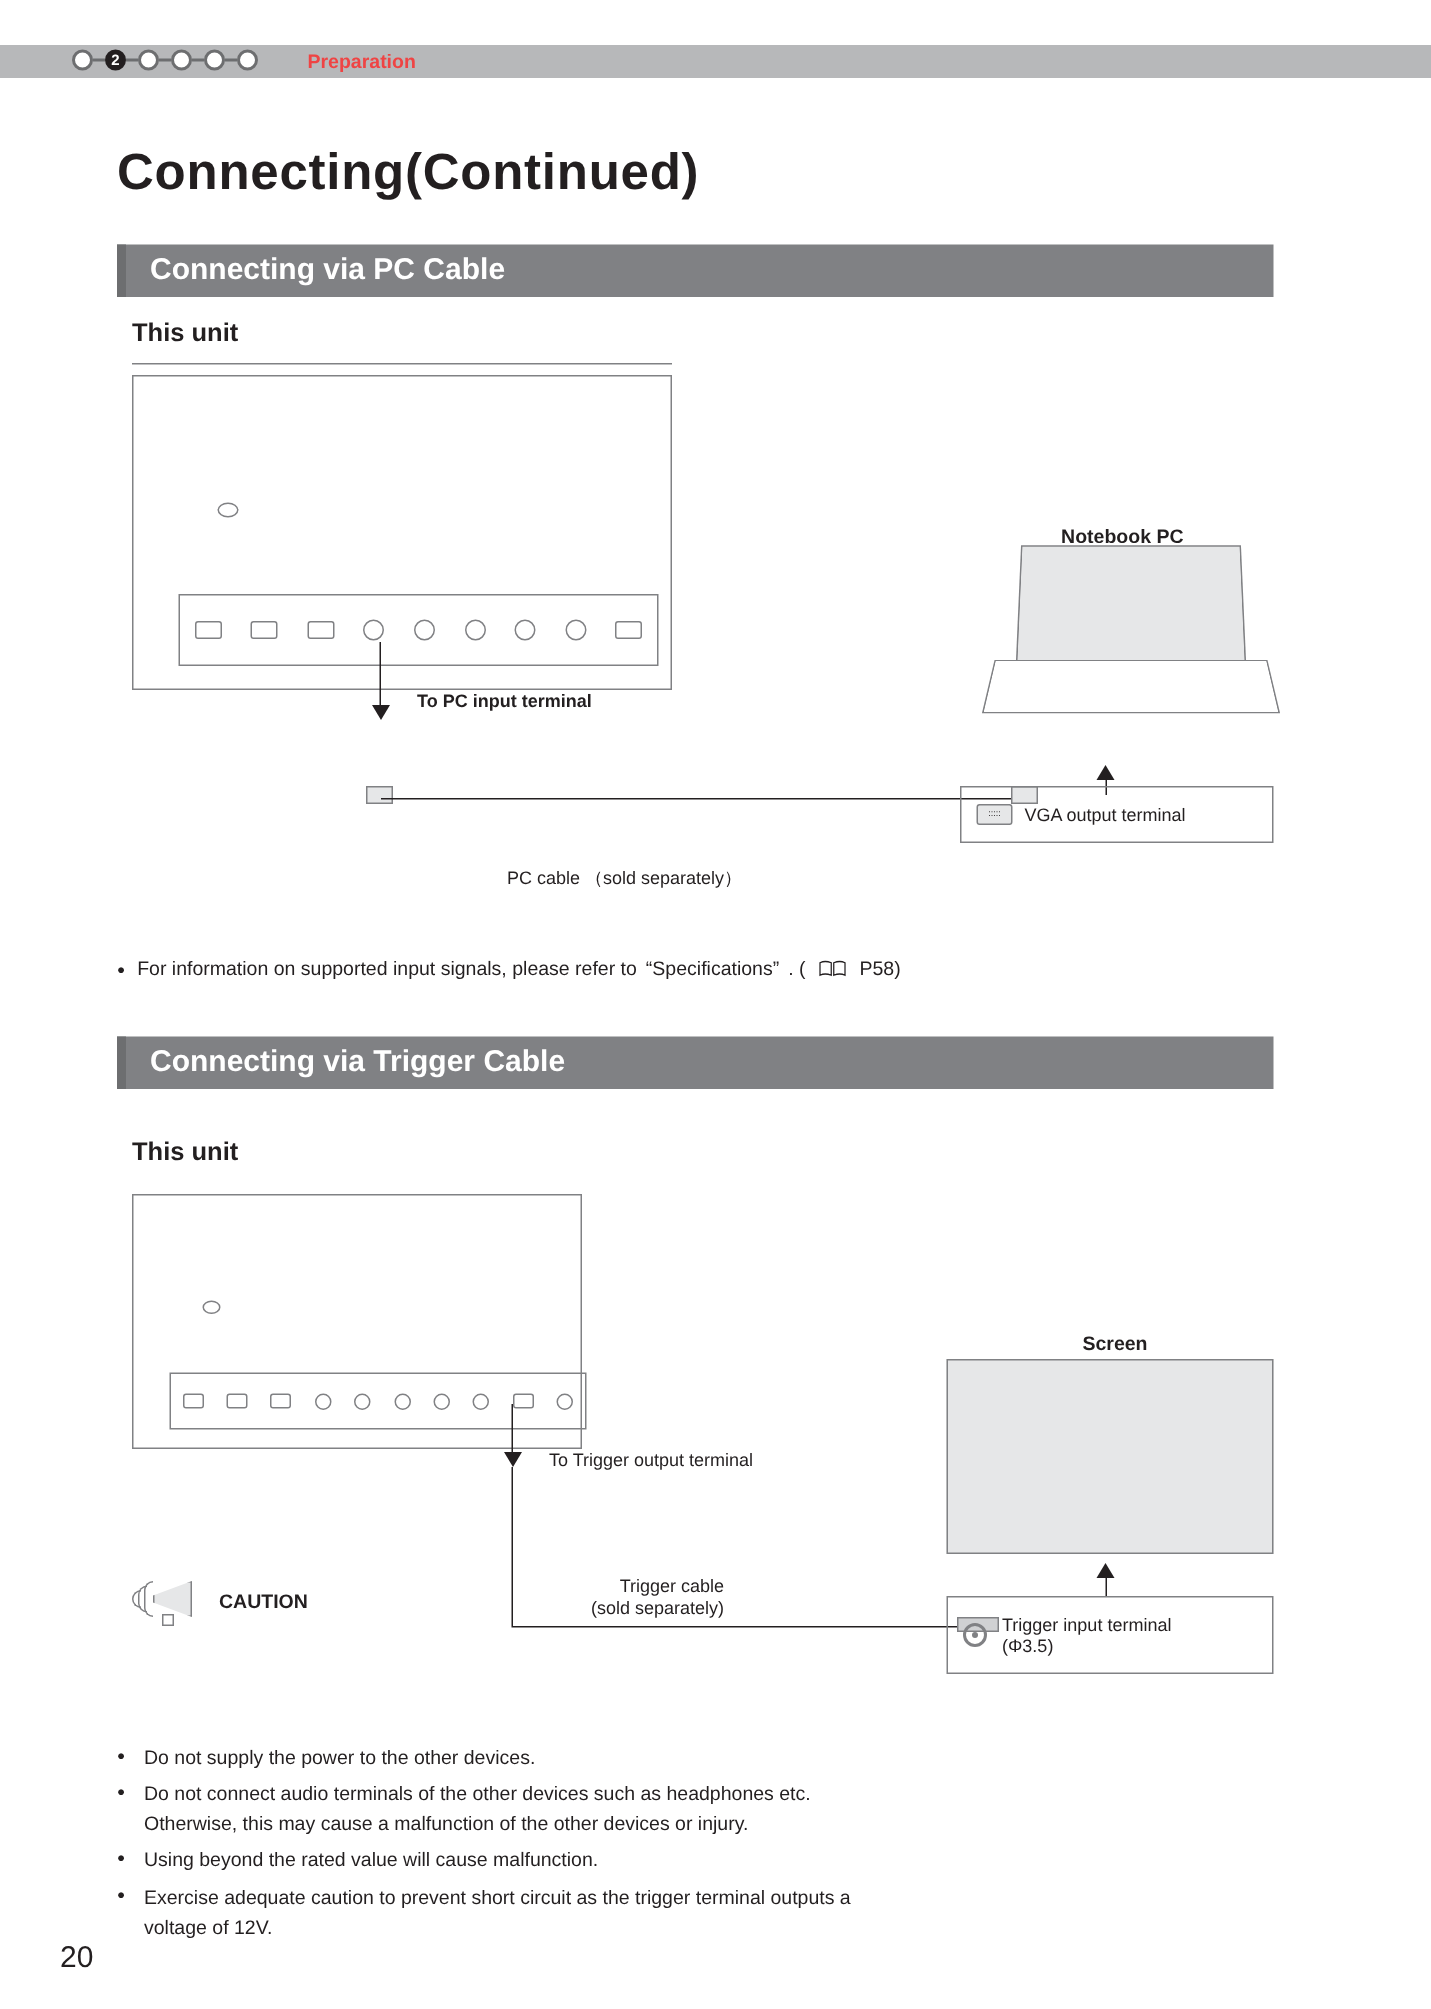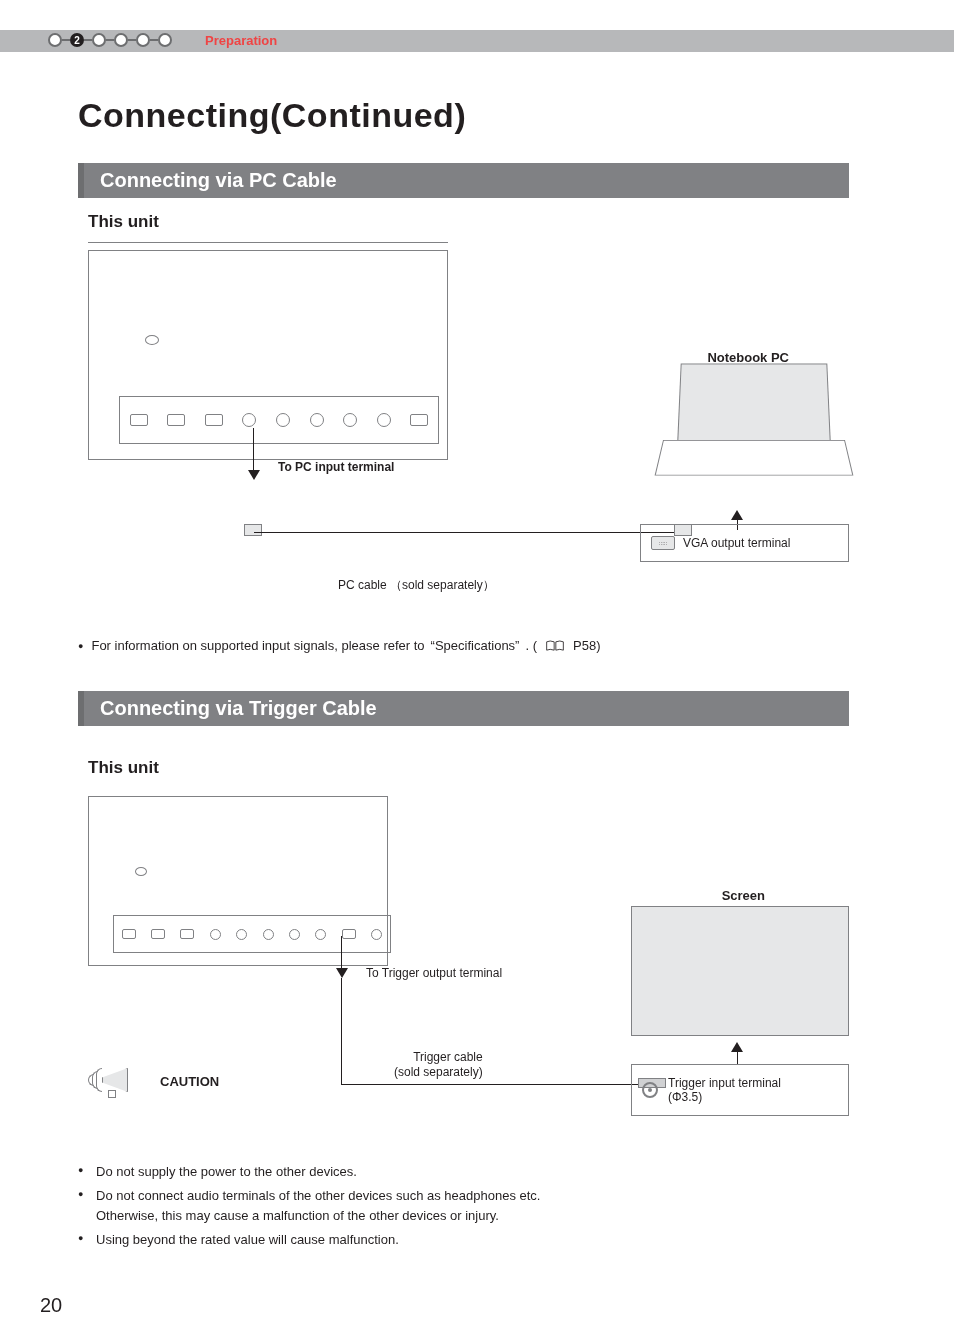--- a/index.html
+++ b/index.html
@@ -71,21 +71,21 @@
   .sec2 .cable-label-box { position:absolute; left:316px; top:272px; font-size:12px; text-align:right; line-height:1.25; }
   .sec2 .conn-plug { position:absolute; left:560px; top:300px; width:28px; height:10px; border:1px solid #808184; background:#d0d1d3; }
   .sec2 .screen-box { position:absolute; right:0; top:128px; width:218px; height:130px; border:1px solid #808184; background:#e6e7e8; }
   .sec2 .screen-label { position:absolute; right:84px; top:110px; font-size:13px; font-weight:bold; }
   .sec2 .screen-arrow { position:absolute; right:106px; top:264px; width:0; height:0; border-left:6px solid transparent; border-right:6px solid transparent; border-bottom:10px solid #231f20; }
   .sec2 .screen-vline { position:absolute; right:111px; top:274px; width:1px; height:12px; background:#231f20; }
   .sec2 .trig-box { position:absolute; right:0; top:286px; width:218px; height:52px; border:1px solid #808184; display:flex; align-items:center; gap:10px; padding:0 10px; font-size:12px; }
   .sec2 .jack { width:16px; height:16px; border:2px solid #808184; border-radius:50%; position:relative; flex-shrink:0; }
   .sec2 .jack::after { content:""; position:absolute; top:4px; left:4px; width:4px; height:4px; border-radius:50%; background:#808184; }
 
-  .caution { display:flex; align-items:center; gap:28px; position:absolute; left:10px; top:284px; }
+  .caution { display:flex; align-items:center; gap:14px; position:absolute; left:10px; top:270px; }
   .megaphone { width:44px; height:38px; position:relative; flex-shrink:0; }
   .mega-cone { position:absolute; left:14px; top:6px; width:26px; height:24px; border:1px solid #808184; clip-path: polygon(0 40%, 100% 0, 100% 100%, 0 60%); background:#e6e7e8; }
   .mega-handle { position:absolute; left:20px; top:28px; width:8px; height:8px; border:1px solid #808184; background:#fff; }
   .mega-waves { position:absolute; left:0; top:6px; width:14px; height:24px; }
   .mega-waves span { position:absolute; border:1px solid #808184; border-right:none; border-radius:12px 0 0 12px; }
   .mega-waves .w1 { width:6px; height:24px; left:8px; top:0; }
   .mega-waves .w2 { width:6px; height:18px; left:4px; top:3px; }
   .mega-waves .w3 { width:6px; height:12px; left:0; top:6px; }
   .caution-text { font-size:13px; font-weight:bold; }
 
@@ -235,18 +235,19 @@
           <div class="mega-handle"></div>
         </div>
         <div class="caution-text">CAUTION</div>
       </div>
     </div>
 
     <ul class="bullet-list">
       <li>Do not supply the power to the other devices.</li>
       <li>Do not connect audio terminals of the other devices such as headphones etc. Otherwise, this may cause a malfunction of the other devices or injury.</li>
       <li>Using beyond the rated value will cause malfunction.</li>
+      <li>Exercise adequate caution to prevent short circuit as the trigger terminal outputs a voltage of 12V.</li>
     </ul>
 
   </div>
 
   <div class="page-number">20</div>
 </div>
 
 </body></html>

